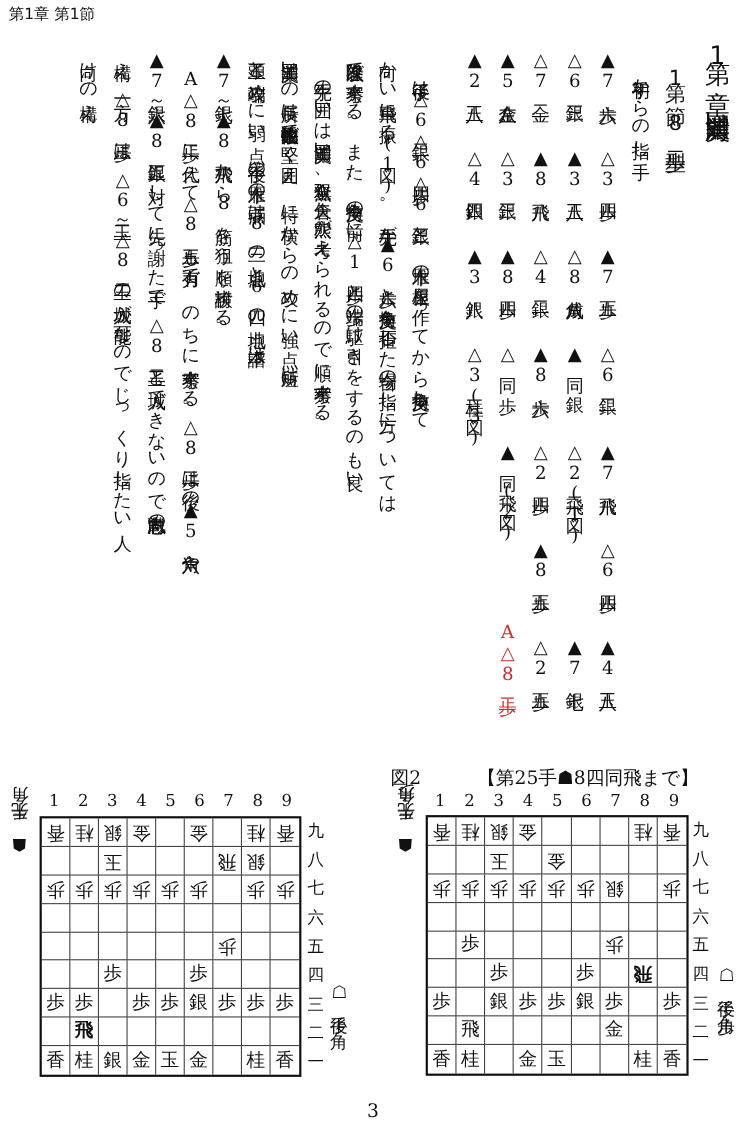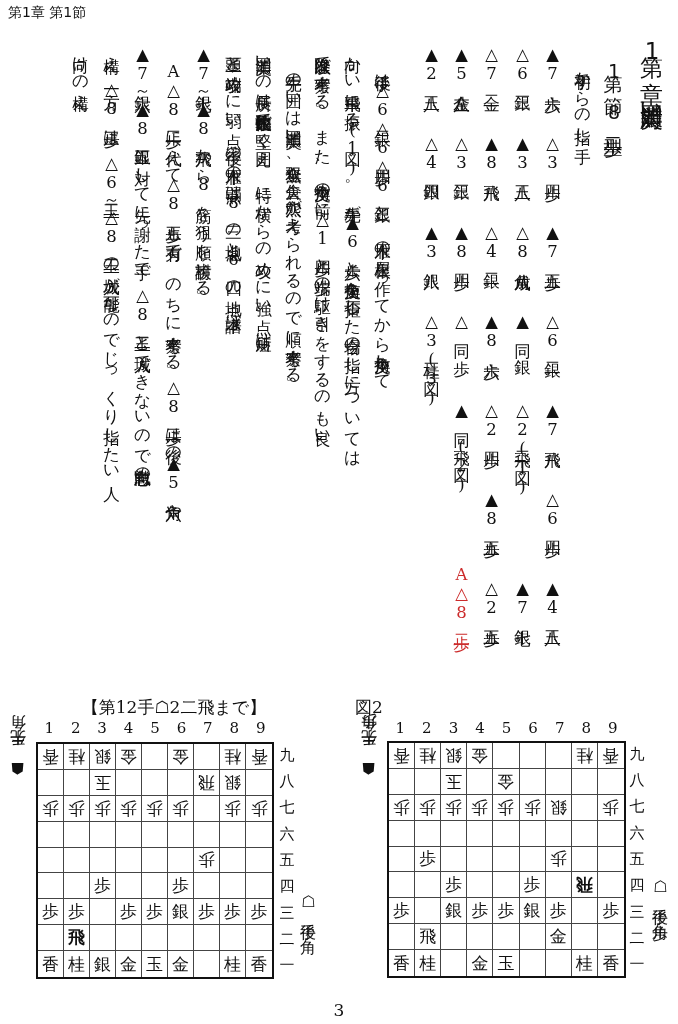--- a/index.html
+++ b/index.html
@@ -85,21 +85,20 @@
   <div class="vcol body-line" style="left:253px">美濃囲いの長所は比較的短手数で堅く囲え、特に横からの攻めに強い点。短所は</div>
   <div class="vcol body-line" style="left:223px">玉頭と端攻めに弱い点。後手の雁木の弱点は8三の地点と6四の地点。本譜は</div>
   <div class="vcol body-line" style="left:193px">▲7七銀～▲8八飛から8筋を狙う順を検討する。</div>
   <div class="vcol body-line indent" style="left:163px">A△8二歩に代えて△8三歩も有力で、のちに考察する。△8二歩は後の▲5六角や</div>
   <div class="vcol body-line" style="left:132px">▲7六銀～▲8五銀に対して先に謝った手で、△8二玉と入城できないので急戦志向の</div>
   <div class="vcol body-line" style="left:101px">構え。一方△8三歩は、△6二玉～△8二玉の入城が可能なのでじっくり指したい人</div>
   <div class="vcol body-line" style="left:70px">向けの構え。</div>
 </div>
 
 <div class="figure" style="left:0px">
-  <div class="fig-caption" style="left:74px;width:200px">【第12手☖2二飛まで】</div>
   <div class="files" style="left:36px;width:238px">
       <span>1</span>
       <span>2</span>
       <span>3</span>
       <span>4</span>
       <span>5</span>
       <span>6</span>
       <span>7</span>
       <span>8</span>
       <span>9</span>
@@ -277,20 +276,21 @@
   <div class="hand sente-side" style="left:9px;top:53px">
     <span class="mark">☗</span><span>先手</span><span class="pieces">角</span>
   </div>
   <div class="hand gote-side" style="left:299px;top:202px">
     <span class="mark">☖</span><span>後手</span><span class="pieces">角</span>
   </div>
 </div>
 
 <div class="figure" style="left:339px">
   <div class="fig-label">図2</div>
+  <div class="fig-caption" style="left:88px;width:215px">【第25手☗8四同飛まで】</div>
   <div class="files" style="left:48px;width:239px">
       <span>1</span>
       <span>2</span>
       <span>3</span>
       <span>4</span>
       <span>5</span>
       <span>6</span>
       <span>7</span>
       <span>8</span>
       <span>9</span>

